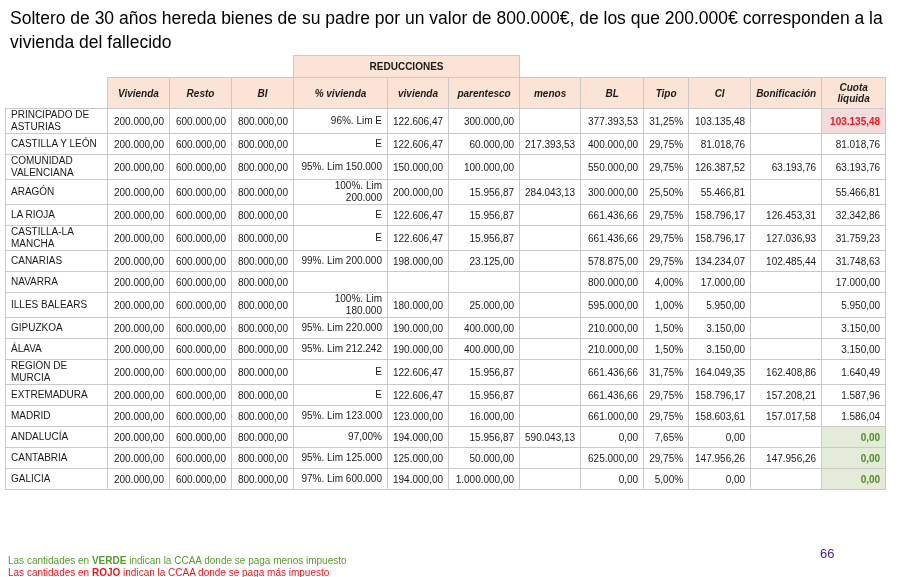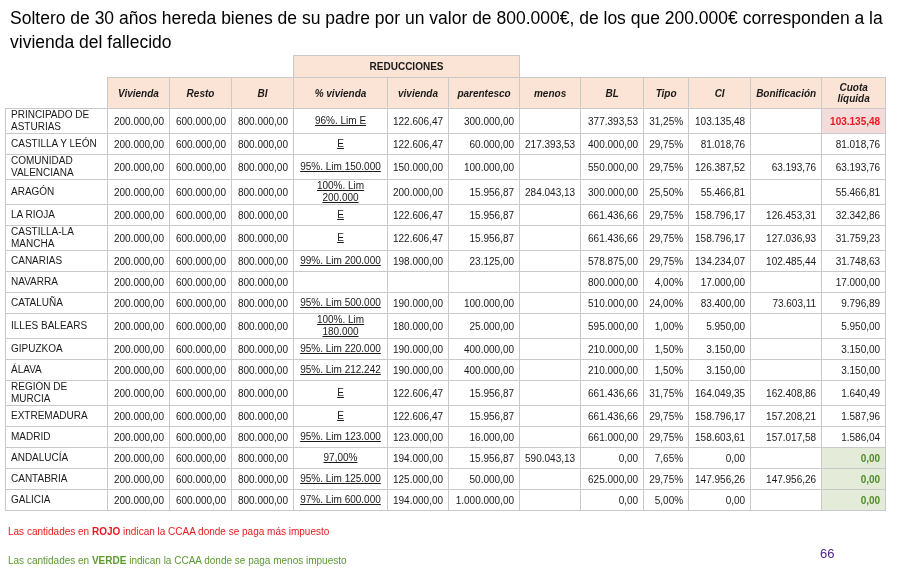--- a/index.html
+++ b/index.html
@@ -18,27 +18,27 @@
     padding-left:40px;
   }
   table.grid td, table.grid th {
     border:1.5px solid #c9c9c9; padding:0 5px; overflow:hidden; white-space:nowrap;
   }
   .hdr-group { background:#fbe4d5; font-weight:bold; text-align:center; height:21px; }
   .hdr { background:#fbe4d5; font-weight:bold; text-align:center; height:30px; line-height:11px; white-space:normal !important;font-style:italic; }
   .blank { border:none !important; background:transparent; }
   td.name { text-align:left; white-space:normal !important; line-height:12px; }
   td.num { text-align:right; }
-  td.pct { text-align:center; white-space:normal !important; line-height:12px;text-decoration:underline; }
+  td.pct { text-align:right; white-space:normal !important; line-height:12px; }
   tr.row td { height:20px; }
   tr.row.tall td { height:24px; }
   td.red { background:#f4dcdc; color:#e8191e; font-weight:bold; }
   td.green { background:#e4ecd9; color:#4e8a2a; font-weight:bold; }
   .legend { position:absolute; left:8px; font-size:10px; }
-  .legend.red { top:526px; color:#e8191e; }
+  .legend.red { top:567px; color:#e8191e; }
   .legend.green { top:555px; color:#5a9a2f; }
   .legend b { font-weight:bold; }
   .page-num { position:absolute; left:820px; top:546px; font-size:13px; color:#4c1d95; }
 </style>
 </head>
 <body>
 
 <div class="title">Soltero de 30 años hereda bienes de su padre por un valor de 800.000€, de los que 200.000€ corresponden a la vivienda del fallecido</div>
 
 <table class="grid">
@@ -193,35 +193,20 @@
         <td class="pct"></td>
         <td class="num"></td>
         <td class="num"></td>
         <td class="num"></td>
         <td class="num">800.000,00</td>
         <td class="num">4,00%</td>
         <td class="num">17.000,00</td>
         <td class="num"></td>
         <td class="num">17.000,00</td>
       </tr>
-      <tr class="row">
-        <td class="name">CATALUÑA</td>
-        <td class="num">200.000,00</td>
-        <td class="num">600.000,00</td>
-        <td class="num">800.000,00</td>
-        <td class="pct">95%. Lim 500.000</td>
-        <td class="num">190.000,00</td>
-        <td class="num">100.000,00</td>
-        <td class="num"></td>
-        <td class="num">510.000,00</td>
-        <td class="num">24,00%</td>
-        <td class="num">83.400,00</td>
-        <td class="num">73.603,11</td>
-        <td class="num">9.796,89</td>
-      </tr>
       <tr class="row tall">
         <td class="name">ILLES BALEARS</td>
         <td class="num">200.000,00</td>
         <td class="num">600.000,00</td>
         <td class="num">800.000,00</td>
         <td class="pct">100%. Lim 180.000</td>
         <td class="num">180.000,00</td>
         <td class="num">25.000,00</td>
         <td class="num"></td>
         <td class="num">595.000,00</td>

